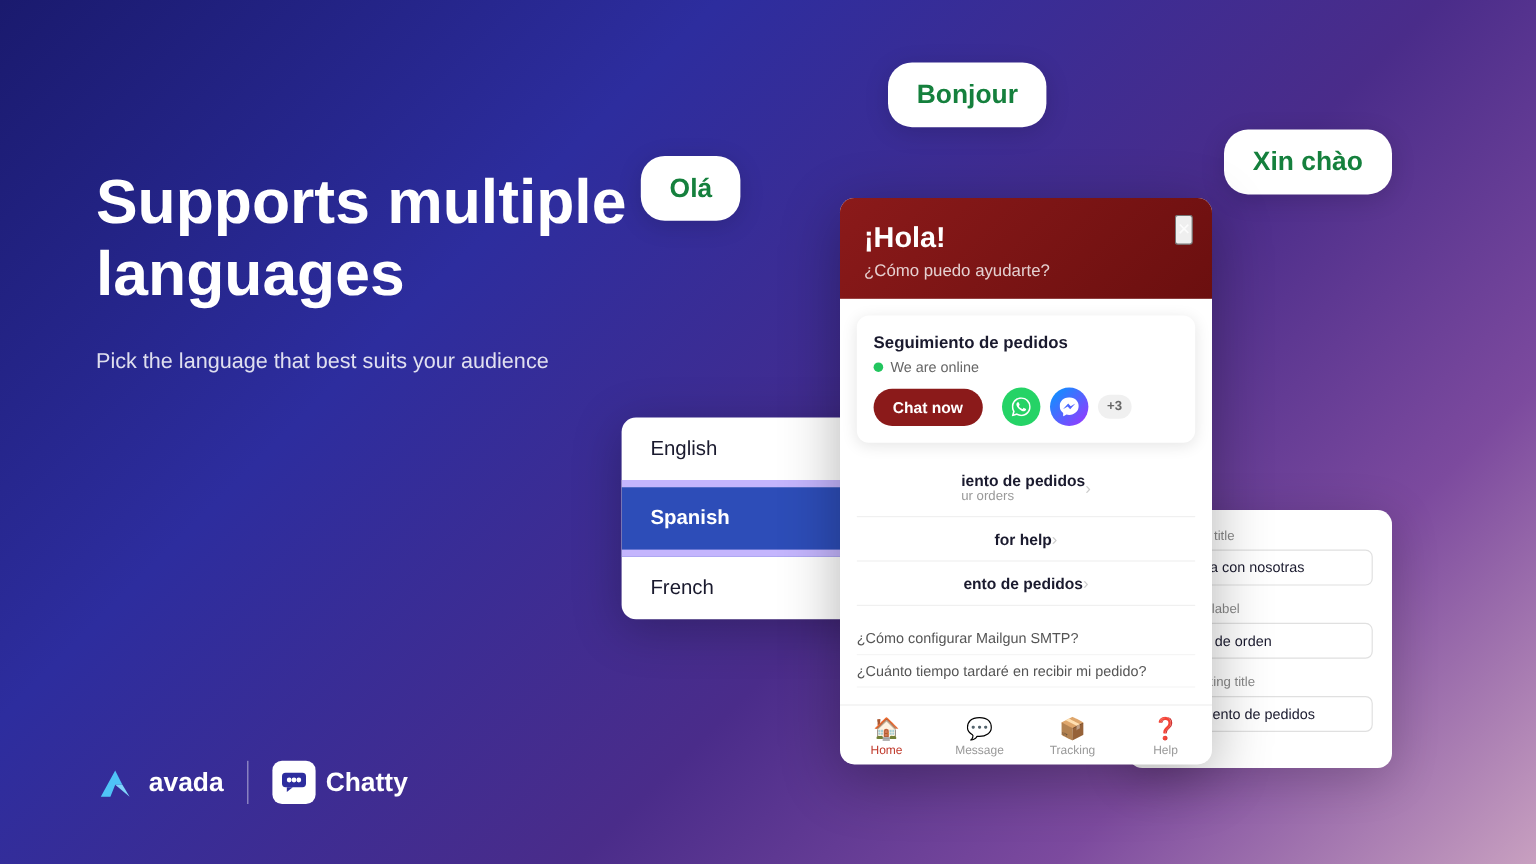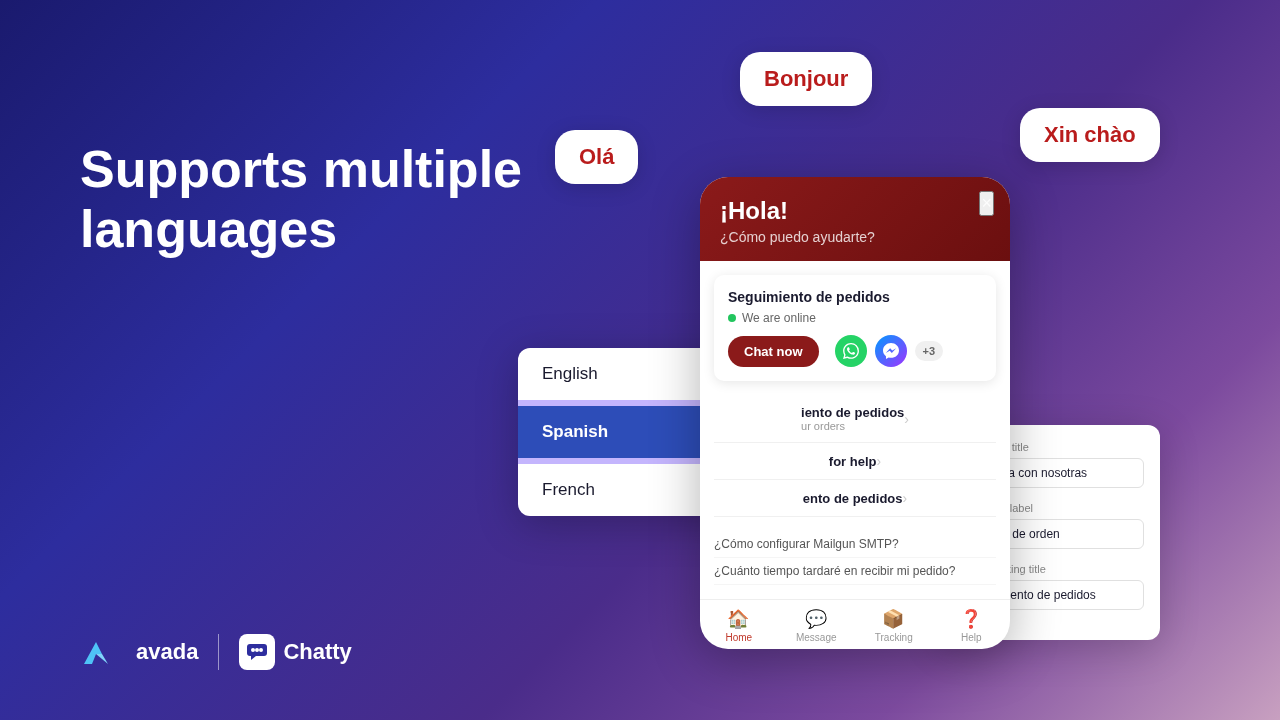--- a/index.html
+++ b/index.html
@@ -40,21 +40,21 @@
       bottom: 50px;
       left: 80px;
       display: flex;
       align-items: center;
       gap: 20px;
     }
 
     .avada-logo {
       display: flex;
       align-items: center;
-      gap: 24px;
+      gap: 12px;
       color: white;
       font-size: 22px;
       font-weight: 600;
     }
 
     .avada-icon {
       width: 32px;
       height: 32px;
     }
 
@@ -84,33 +84,33 @@
     }
 
     
     .bubble {
       position: absolute;
       background: white;
       border-radius: 20px;
       padding: 14px 24px;
       font-size: 22px;
       font-weight: 700;
-      color: #b91c1c;
+      color: #15803d;
       box-shadow: 0 4px 20px rgba(0,0,0,0.15);
     }
 
     .bubble-bonjour {
       top: 52px;
       left: 740px;
     }
 
     .bubble-ola {
       top: 130px;
-      left: 555px;
-      color: #b91c1c;
+      left: 534px;
+      color: #15803d;
     }
 
     .bubble-xinchao {
       top: 108px;
       left: 1020px;
     }
 
     
     .language-panel {
       position: absolute;
@@ -142,25 +142,24 @@
       border-bottom: 6px solid #c4b5fd;
     }
 
     
     .chat-widget {
       position: absolute;
       left: 700px;
       top: 165px;
       width: 310px;
       background: white;
-      border-radius: 28px;
+      border-radius: 12px;
       box-shadow: 0 12px 50px rgba(0,0,0,0.3);
       overflow: hidden;
       z-index: 15;
-      margin-top: 12px;
     }
 
     .chat-header {
       background: linear-gradient(135deg, #8b1a1a 0%, #6b0f0f 100%);
       padding: 20px 20px 16px;
       position: relative;
     }
 
     .chat-close {
       position: absolute;
@@ -369,20 +368,21 @@
 </div>
 <div class="bubble bubble-ola">
   <span>Olá</span>
 </div>
 <div class="bubble bubble-xinchao">
   <span>Xin chào</span>
 </div>
 
 <div class="left-content">
   <h1 class="main-title">Supports multiple languages</h1>
+  <p class="subtitle">Pick the language that best suits your audience</p>
 </div>
 
 <div class="logo-bar">
   <div class="avada-logo">
     <svg class="avada-icon" viewBox="0 0 32 32" fill="none">
       <polygon points="16,2 30,28 2,28" fill="none" stroke="none"></polygon>
       <polygon points="4,28 16,6 22,18 16,18 12,28" fill="#4FC3F7"></polygon>
       <polygon points="16,18 22,18 28,28" fill="#81D4FA"></polygon>
     </svg>
     <span>avada</span>

